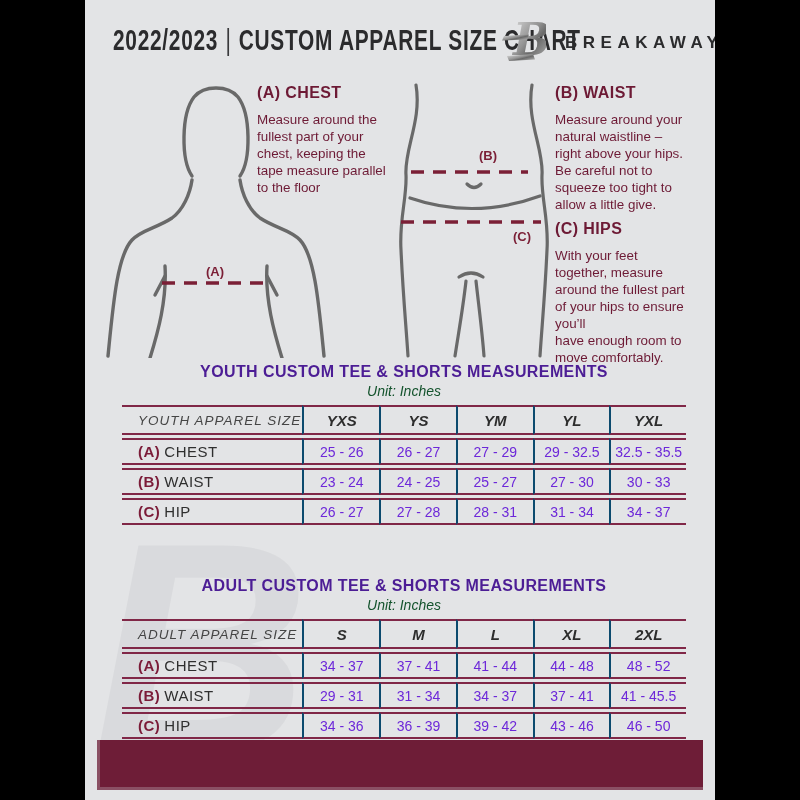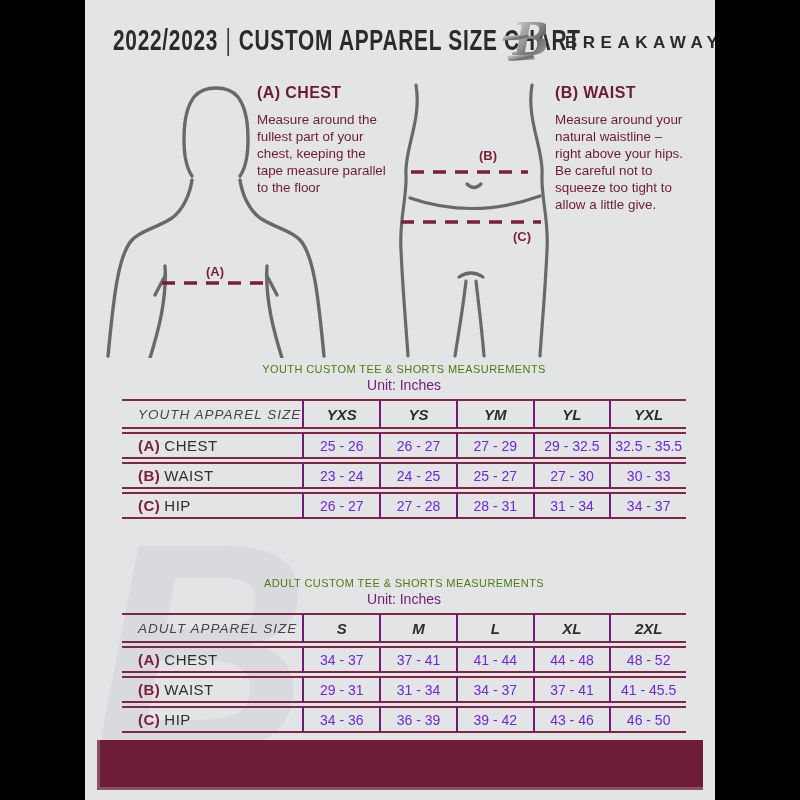--- a/index.html
+++ b/index.html
@@ -33,29 +33,29 @@
   .instr-a { left:172px; top:84px;  width:142px; }
   .instr-b { left:470px; top:84px;  width:148px; }
   .instr-c { left:470px; top:220px; width:152px; }
   .instruction h3 { font-size:16px; font-weight:bold; letter-spacing:0.4px; margin-bottom:9px; }
   .instruction p  { font-size:13.4px; line-height:17px; white-space:pre-line; }
 
   
   .table-block { position:absolute; left:37px; width:564px; z-index:1; }
   .youth-block { top:363px; }
   .adult-block { top:543px;margin-top:34px; }
-  .tbl-title { text-align:center; font-size:11px; font-weight:normal; letter-spacing:0.4px; color:#4d7c0f; }
-  .tbl-unit  { text-align:center; font-size:14px; color:#701a75; margin-top:2px; }
+  .tbl-title { text-align:center; font-size:16px; font-weight:bold; letter-spacing:0.4px; color:#4c1d95; }
+  .tbl-unit  { text-align:center; font-size:14px; font-style:italic; color:#14532d; margin-top:2px; }
   table { width:100%; border-collapse:separate; border-spacing:0 3px; margin-top:3px; table-layout:fixed; }
   col.c0 { width:32%; }
   th, td {
     border-top:2px solid #802747; border-bottom:2px solid #802747;
     text-align:center; vertical-align:middle; color:#6d28d9; overflow:hidden;
   }
-  th:not(.label-col), td:not(.label-col) { border-left:2px solid #701a75; }
+  th:not(.label-col), td:not(.label-col) { border-left:2px solid #0c4a6e; }
   th { height:30px; font-size:15px; font-weight:bold; color:#2d2d2d;font-style:italic; }
   th.label-col { font-weight:normal; font-size:13.5px; letter-spacing:1px; color:#454545; text-align:left; padding-left:16px; }
   td { height:27px; font-size:14px; }
   td.label-col { text-align:left; padding-left:16px; font-size:15px; color:#2f2f2f; letter-spacing:0.5px; }
   td.label-col .prefix { color:#7b1b38; font-weight:bold; margin-right:4px; }
 
   
   .watermark {
     position:absolute; left:8px; top:538px; z-index:0;
     font-size:300px; line-height:220px; font-weight:bold; font-style:italic;
@@ -135,20 +135,30 @@
   </div>
   <div class="instruction instr-b">
     <h3>(B) WAIST</h3>
     <p>Measure around your
 natural waistline –
 right above your hips.
 Be careful not to
 squeeze too tight to
 allow a little give.</p>
   </div>
+  <div class="instruction instr-c">
+    <h3>(C) HIPS</h3>
+    <p>With your feet
+together, measure
+around the fullest part
+of your hips to ensure
+you’ll
+have enough room to
+move comfortably.</p>
+  </div>
 
   <div class="watermark">B</div>
 
   <div class="table-block youth-block">
     <div class="tbl-title">YOUTH CUSTOM TEE &amp; SHORTS MEASUREMENTS</div>
     <div class="tbl-unit">Unit: Inches</div>
     <table id="youth-table">
       <colgroup>
           <col class="c0">
           <col>

